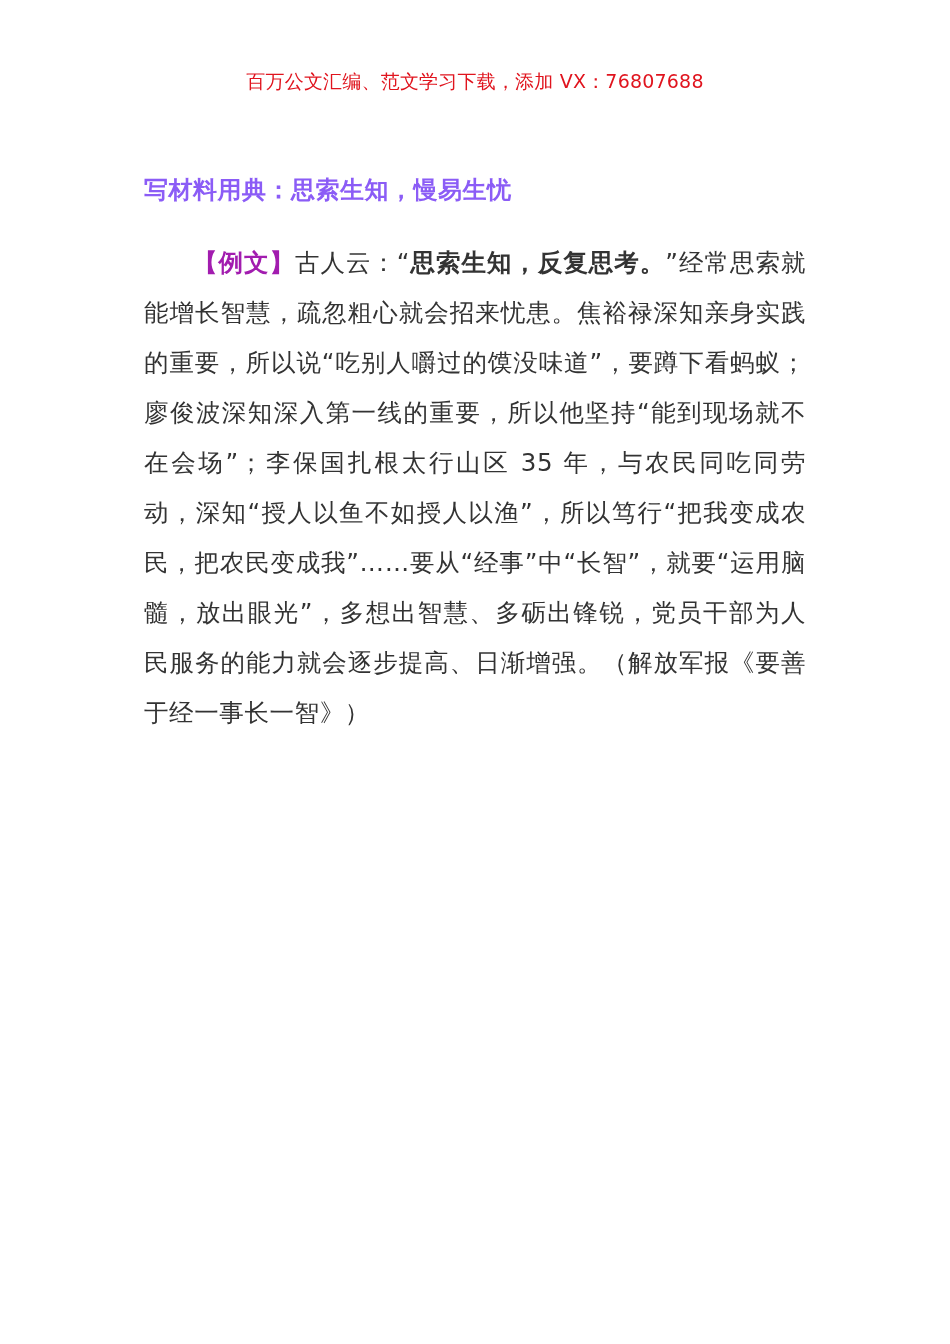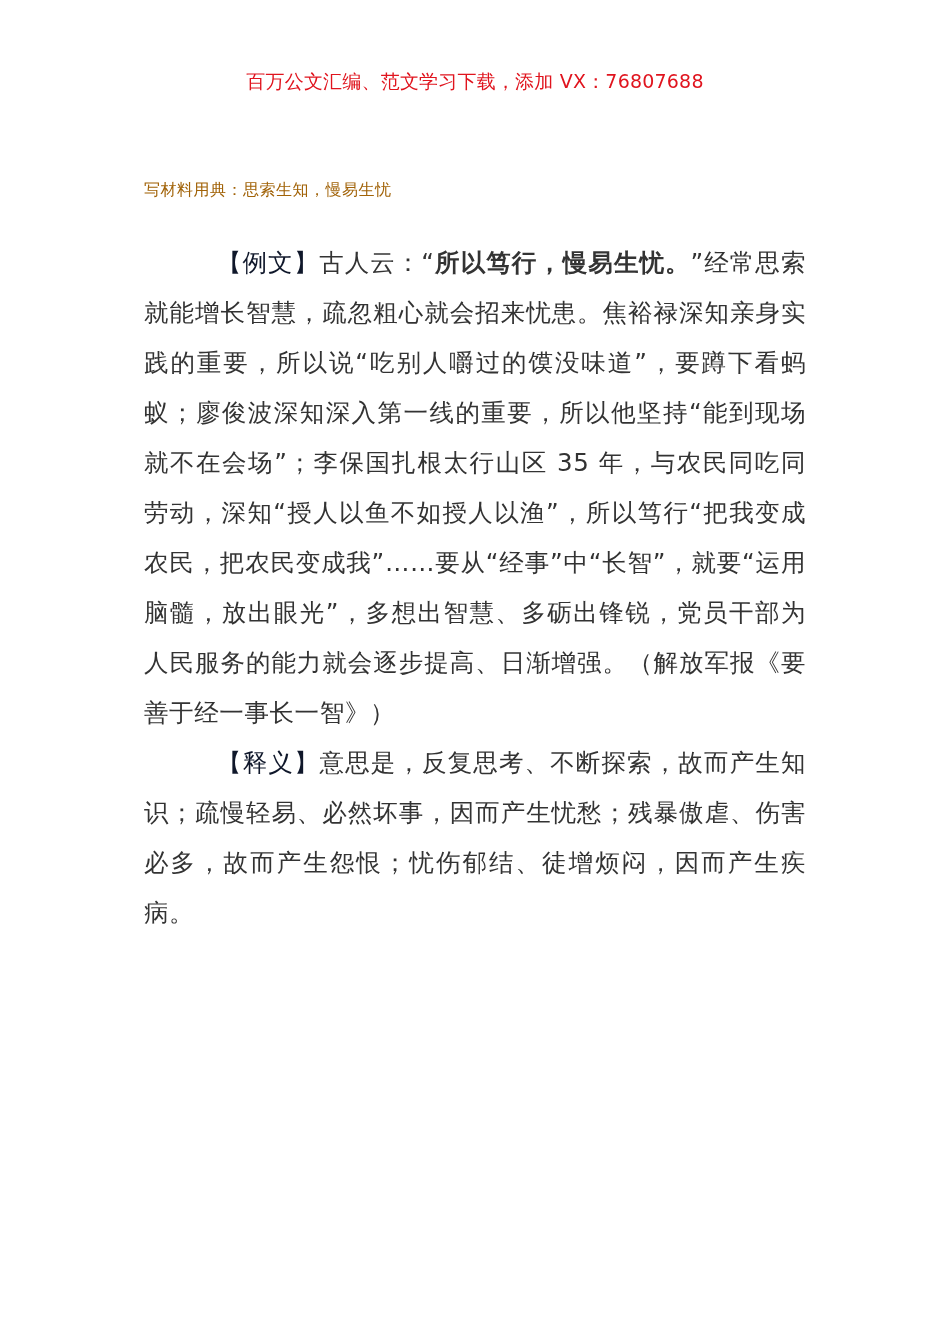--- a/index.html
+++ b/index.html
@@ -26,54 +26,52 @@
       color: #e0141e;
       letter-spacing: 0.2px;
     }
     .page {
       position: absolute;
       left: 144px;
       top: 170px;
       width: 662px;
     }
     .doc-title {
-      font-size: 16px;
+      font-size: 24px;
       line-height: 40px;
       margin: 0 0 28px 0;
-      color: #a16207;
-      font-weight: normal;
+      color: #8b5cf6;
+      font-weight: bold;
       letter-spacing: 0.5px;
     }
     .para {
       font-size: 24.5px;
       line-height: 50px;
       margin: 0;
       text-indent: 2em;
       text-align: justify;
       text-justify: inter-character;
       letter-spacing: 0.6px;
       color: #333333;
     }
     .tag {
-      font-weight: normal;
-      color: #0f172a;
-      margin-left: 24px;
+      font-weight: bold;
+      color: #a21caf;
     }
     .bold {
       font-weight: bold;
     }
   </style>
 </head>
 <body>
 
 <div class="header">
   <span>百万公文汇编、范文学习下载，添加 VX：76807688</span>
 </div>
 
 <div class="page">
   <h1 class="doc-title">写材料用典：思索生知，慢易生忧</h1>
 
-  <p class="para"><span class="tag">【例文】</span><span>古人云：“</span><span class="bold">所以笃行，慢易生忧。</span><span>”经常思索就能增长智慧，疏忽粗心就会招来忧患。焦裕禄深知亲身实践的重要，所以说“吃别人嚼过的馍没味道”，要蹲下看蚂蚁；廖俊波深知深入第一线的重要，所以他坚持“能到现场就不在会场”；李保国扎根太行山区 35 年，与农民同吃同劳动，深知“授人以鱼不如授人以渔”，所以笃行“把我变成农民，把农民变成我”……要从“经事”中“长智”，就要“运用脑髓，放出眼光”，多想出智慧、多砺出锋锐，党员干部为人民服务的能力就会逐步提高、日渐增强。（解放军报《要善于经一事长一智》）</span></p>
+  <p class="para"><span class="tag">【例文】</span><span>古人云：“</span><span class="bold">思索生知，反复思考。</span><span>”经常思索就能增长智慧，疏忽粗心就会招来忧患。焦裕禄深知亲身实践的重要，所以说“吃别人嚼过的馍没味道”，要蹲下看蚂蚁；廖俊波深知深入第一线的重要，所以他坚持“能到现场就不在会场”；李保国扎根太行山区 35 年，与农民同吃同劳动，深知“授人以鱼不如授人以渔”，所以笃行“把我变成农民，把农民变成我”……要从“经事”中“长智”，就要“运用脑髓，放出眼光”，多想出智慧、多砺出锋锐，党员干部为人民服务的能力就会逐步提高、日渐增强。（解放军报《要善于经一事长一智》）</span></p>
 
 
-  <p class="para"><span class="tag">【释义】</span><span>意思是，反复思考、不断探索，故而产生知识；疏慢轻易、必然坏事，因而产生忧愁；残暴傲虐、伤害必多，故而产生怨恨；忧伤郁结、徒增烦闷，因而产生疾病。</span></p>
 
 </div>
 
 </body></html>

